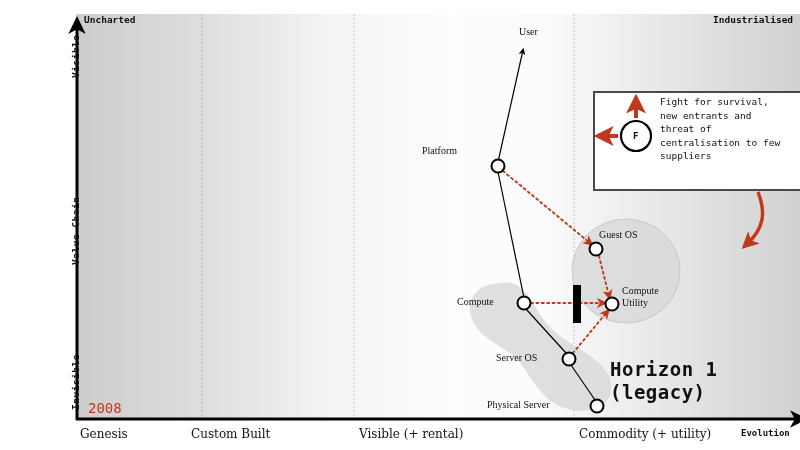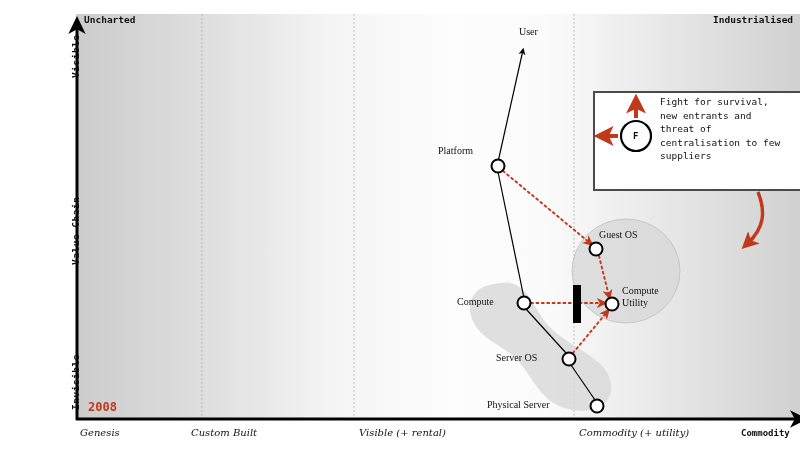--- a/index.html
+++ b/index.html
@@ -9,23 +9,23 @@
   svg#canvas{position:absolute;left:0;top:0;width:800px;height:450px;}
 
   .lbl{position:absolute;white-space:pre;
        font-family:"DejaVu Sans Mono","Liberation Mono",monospace;
        color:#111;}
 
   .axis-name{font-size:9.5px;font-weight:bold;letter-spacing:.5px;}
   .axis-name.rot{transform-origin:0 0;}
 
   .corner-tag{font-size:9.5px;font-weight:bold;}
-  .stage-tag{font-size:10px;font-style:italic;font-family:"DejaVu Serif","Liberation Serif",serif;}
+  .stage-tag{font-size:12px;font-family:"DejaVu Serif","Liberation Serif",serif;}
   .evo-tag{font-size:9px;font-weight:bold;}
-  .year-tag{font-size:12px;font-weight:bold;color:#c0391b;}
+  .year-tag{font-size:14px;font-weight:normal;color:#c0391b;}
 
   .node-lbl{font-size:10px;line-height:12px;font-family:Liberation Serif, serif;}
   .horizon{font-size:19px;font-weight:bold;letter-spacing:.5px;line-height:23px;}
   .callout-txt{font-size:9.5px;line-height:13.5px;}
   .fcircle-lbl{font-size:9px;font-weight:bold;}
 </style>
 </head>
 <body>
 
 <div id="map">
@@ -115,31 +115,33 @@
 
   <div class="lbl corner-tag" style="left:681px;top:14px;">Industrialised</div>
 
   <div class="lbl year-tag" style="left:56px;top:400px;">2008</div>
 
   <div class="lbl stage-tag" style="left:48px;top:427px;">Genesis</div>
   <div class="lbl stage-tag" style="left:159px;top:427px;">Custom Built</div>
   <div class="lbl stage-tag" style="left:327px;top:427px;">Visible (+ rental)</div>
   <div class="lbl stage-tag" style="left:547px;top:427px;">Commodity (+ utility)</div>
 
-  <div class="lbl evo-tag" style="left:709px;top:428px;">Commodity</div>
+  <div class="lbl evo-tag" style="left:709px;top:428px;">Evolution</div>
 
   <div class="lbl node-lbl" style="left:487px;top:26px;">User</div>
-  <div class="lbl node-lbl" style="left:406px;top:145px;">Platform</div>
+  <div class="lbl node-lbl" style="left:390px;top:145px;">Platform</div>
   <div class="lbl node-lbl" style="left:567px;top:229px;">Guest OS</div>
   <div class="lbl node-lbl" style="left:425px;top:296px;">Compute</div>
   <div class="lbl node-lbl" style="left:590px;top:285px;">Compute
 Utility</div>
   <div class="lbl node-lbl" style="left:464px;top:352px;">Server OS</div>
   <div class="lbl node-lbl" style="left:455px;top:399px;">Physical Server</div>
 
+  <div class="lbl horizon" style="left:578px;top:358px;">Horizon 1
+(legacy)</div>
 
   <div class="lbl callout-txt" style="left:628px;top:95px;">Fight for survival,
 new entrants and
 threat of
 centralisation to few
 suppliers</div>
 
   <div class="lbl fcircle-lbl" style="left:601px;top:131px;">F</div>
 
 </div>

